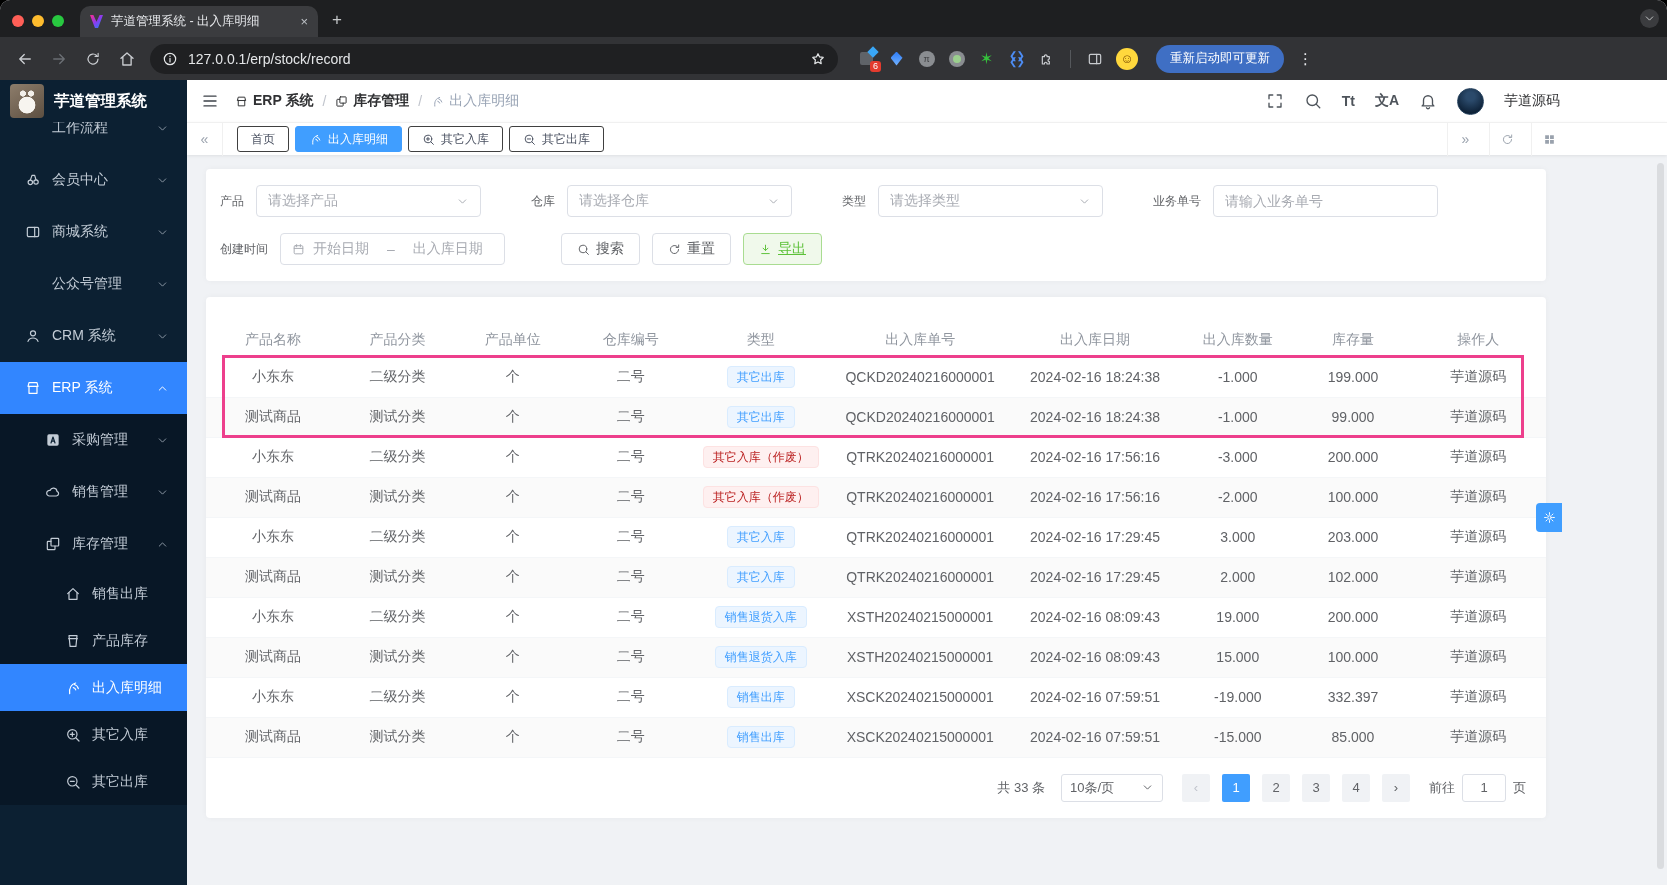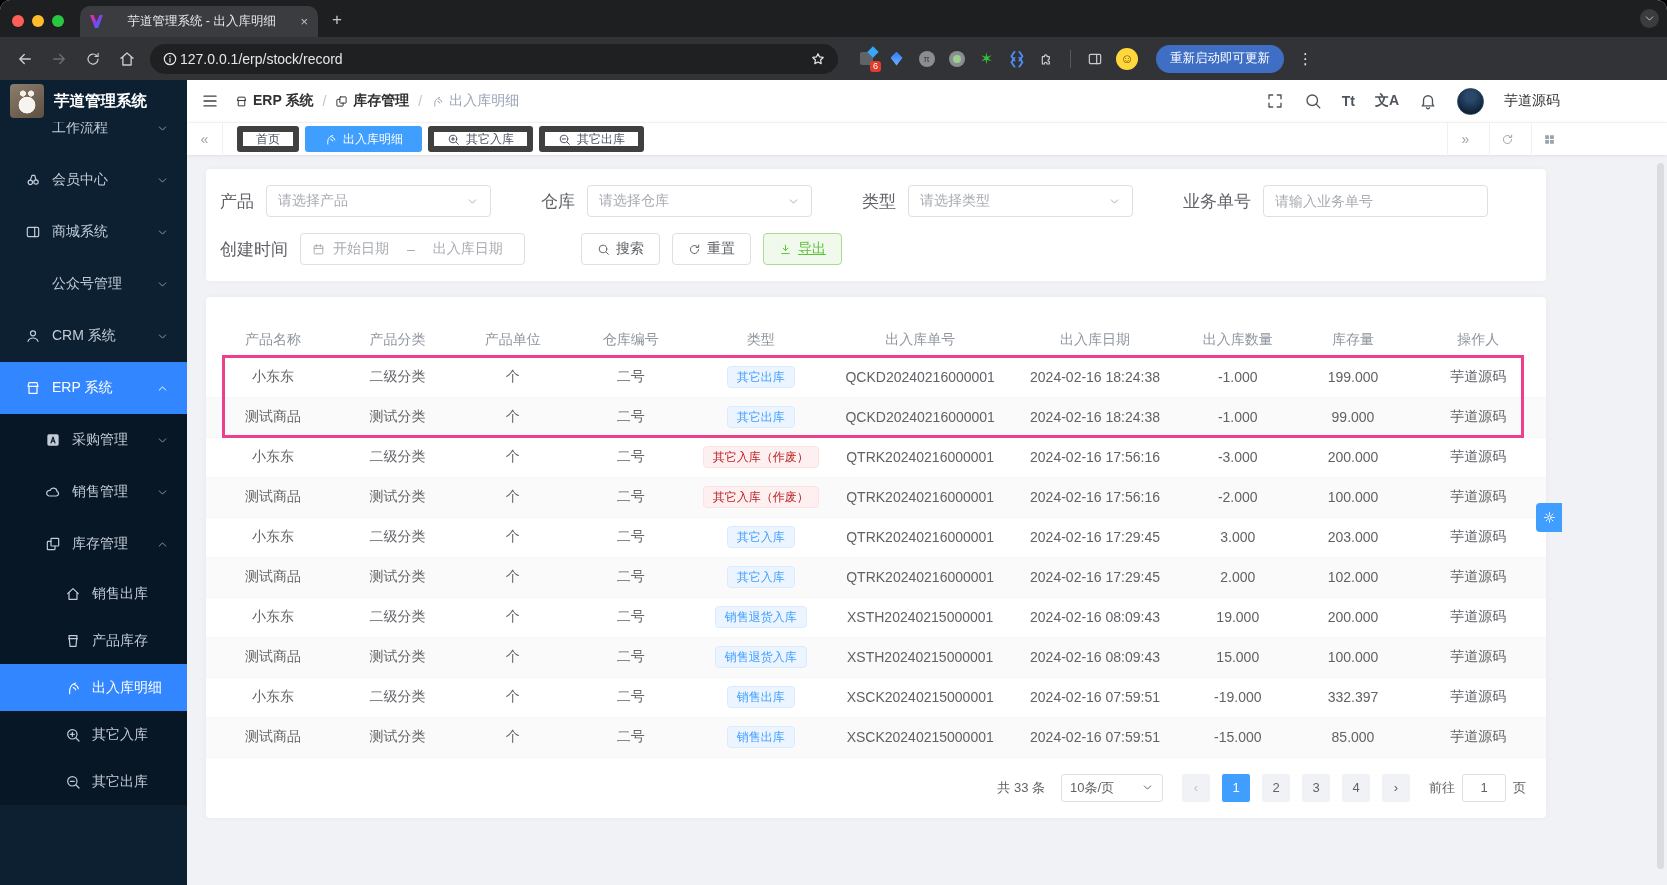--- a/index.html
+++ b/index.html
@@ -5,32 +5,32 @@
 <style>
   * { box-sizing: border-box; margin: 0; padding: 0; }
   html,body { width:1667px; height:885px; background:#000; font-family:"Liberation Sans","DejaVu Sans",sans-serif; overflow:hidden; }
   .window { width:1667px; height:885px; border-radius:10px 10px 0 0; overflow:hidden; position:relative; background:#f0f2f5; }
 
   
   .titlebar { height:37px; background:#1e1f21; display:flex; align-items:flex-end; position:relative; }
   .traffic { display:flex; gap:8px; padding:0 16px 10px 12px; align-items:center; }
   .tl-dot { width:12px; height:12px; border-radius:50%; }
   .tl-red{background:#ff5f57}.tl-yellow{background:#febc2e}.tl-green{background:#28c840}
-  .chrome-tab { width:238px; height:31px; background:#3b3c3f; border-radius:10px 10px 0 0; display:flex; align-items:center; gap:8px; padding:0 10px; color:#e8eaed; font-size:12.5px;text-align:center; }
+  .chrome-tab { width:238px; height:31px; background:#3b3c3f; border-radius:10px 10px 0 0; display:flex; align-items:center; gap:8px; padding:0 10px; color:#e8eaed; font-size:12.5px; }
   .chrome-tab .title { flex:1; white-space:nowrap; overflow:hidden; }
   .favicon { width:13px; height:13px; background:linear-gradient(135deg,#e6309f 10%,#8a3bf0 50%,#2b7df7 90%); clip-path:polygon(0 0,26% 0,50% 52%,74% 0,100% 0,62% 100%,38% 100%); flex-shrink:0; }
   .tab-close { color:#bdc1c6; font-size:13px; cursor:default; }
   .newtab-btn { color:#c6c8ca; font-size:17px; margin:0 0 7px 14px; }
   .tabsearch { position:absolute; right:8px; top:9px; width:19px; height:19px; border-radius:50%; background:#3b3c3f; color:#c6c8ca; display:flex; align-items:center; justify-content:center; }
   .toolbar { height:43px; background:#323336; display:flex; align-items:center; padding:0 10px; gap:4px; }
   .nav-ic { width:30px; height:30px; display:flex; align-items:center; justify-content:center; color:#c9ccd0; flex-shrink:0; }
   .nav-ic.disabled { color:#6a6e73; }
   .i { width:16px; height:16px; stroke:currentColor; fill:none; stroke-width:1.8; stroke-linecap:round; stroke-linejoin:round; }
   .i.sm { width:13px; height:13px; } .i.lg{ width:18px; height:18px; }
-  .urlbar { width:688px; height:30px; background:#1f2022; border-radius:15px; display:flex; align-items:center; gap:2px; padding:0 12px; margin-left:4px; color:#e4e6e8; font-size:14px; }
+  .urlbar { width:688px; height:30px; background:#1f2022; border-radius:15px; display:flex; align-items:center; gap:10px; padding:0 12px; margin-left:4px; color:#e4e6e8; font-size:14px; }
   .urlbar .url { flex:1; }
   .ext-row { display:flex; align-items:center; gap:13px; margin-left:16px; color:#c9ccd0; }
   .ext { width:17px; height:17px; position:relative; display:flex; align-items:center; justify-content:center; }
   .badge6 { position:absolute; right:-6px; bottom:-5px; background:#e33b2e; color:#fff; font-size:9px; border-radius:3px; padding:1px 3px; line-height:1; }
   .ext-sq { width:13px; height:13px; background:#5f6368; border-radius:2px; }
   .ext-diamond { position:absolute; top:-2px; right:-2px; width:8px; height:8px; background:#39a7f7; transform:rotate(45deg); }
   .ext-kite { width:12px; height:14px; background:linear-gradient(180deg,#2f7df6,#74b3ff); clip-path:polygon(50% 0,100% 45%,50% 100%,0 45%); }
   .ext-circle { width:16px; height:16px; border-radius:50%; background:#8a8d91; display:flex; align-items:center; justify-content:center; font-size:9px; color:#3b3c3f; }
   .ext-circle.green::after { content:""; width:8px; height:8px; border-radius:50%; background:#9bcf8e; }
   .ext-star { color:#35c03c; font-size:16px; line-height:1; }
@@ -74,32 +74,32 @@
   .crumb-sep { color:#c0c4cc; font-weight:400; }
   .header-actions { margin-left:auto; display:flex; align-items:center; gap:20px; color:#4e545b; }
   .txt-ic { font-size:14px; font-weight:bold; letter-spacing:0; }
   .avatar { width:27px; height:27px; border-radius:50%; background:radial-gradient(circle at 50% 30%,#2b4a6b 20%,#0e2238 75%); border:1px solid #24405c; }
   .username { font-size:14px; color:#303133; }
 
   
   .tabbar { height:33px; background:#fff; border-top:1px solid #f0f0f0; box-shadow:0 1px 3px rgba(0,0,0,.08); display:flex; align-items:center; padding:0 100px 0 0; gap:6px; position:relative; z-index:2; }
   .tb-side { width:36px; height:33px; display:flex; align-items:center; justify-content:center; color:#9aa2ad; border-right:1px solid #f0f0f0; font-size:14px; flex-shrink:0; }
   .tb-side.r { border-right:none; border-left:1px solid #f0f0f0; }
-  .tag-tab { height:26px; border:6px solid #404040; background:#fff; border-radius:3px; padding:0 13px; font-size:12px; color:#495060; display:flex; align-items:center; gap:6px; white-space:nowrap; }
+  .tag-tab { height:26px; border:1px solid #404040; background:#fff; border-radius:3px; padding:0 13px; font-size:12px; color:#495060; display:flex; align-items:center; gap:6px; white-space:nowrap; }
   .tag-tab.active { background:#409eff; border-color:#409eff; color:#fff; }
   .tabbar .grow { flex:1; }
 
   
   .content { flex:1; padding:14px 121px 0 19px; overflow:hidden; }
   .card { background:#fff; border-radius:4px; box-shadow:0 0 6px rgba(0,0,0,.04); }
   .filter-card { padding:16px 20px 16px 14px; margin-bottom:16px; }
   .f-row { display:flex; align-items:center; }
   .f-row + .f-row { margin-top:16px; }
   .f-group { display:flex; align-items:center; margin-right:50px; }
-  .f-label { font-size:17px; color:#606266; margin-right:12px; white-space:nowrap; }
+  .f-label { font-size:12px; color:#606266; margin-right:12px; white-space:nowrap; }
   .el-box { width:225px; height:32px; border:1px solid #dcdfe6; border-radius:4px; background:#fff; display:flex; align-items:center; padding:0 11px; font-size:14px; color:#a8abb2; }
   .el-box .ph { flex:1; white-space:nowrap; overflow:hidden; }
   .el-box .chev { color:#a8abb2; display:flex; }
   .el-box input { border:none; outline:none; width:100%; font-size:14px; color:#606266; font-family:inherit; }
   .el-box input::placeholder { color:#a8abb2; }
   .date-box { gap:8px; }
   .date-box .d-ph { color:#a8abb2; }
   .btn { height:32px; border:1px solid #dcdfe6; border-radius:4px; background:#fff; padding:0 15px; font-size:14px; color:#606266; display:inline-flex; align-items:center; gap:6px; margin-right:12px; white-space:nowrap; cursor:pointer; }
   .btn.export { background:#f0f9eb; border-color:#a9dc91; color:#5dc139;text-decoration:underline; }
 

